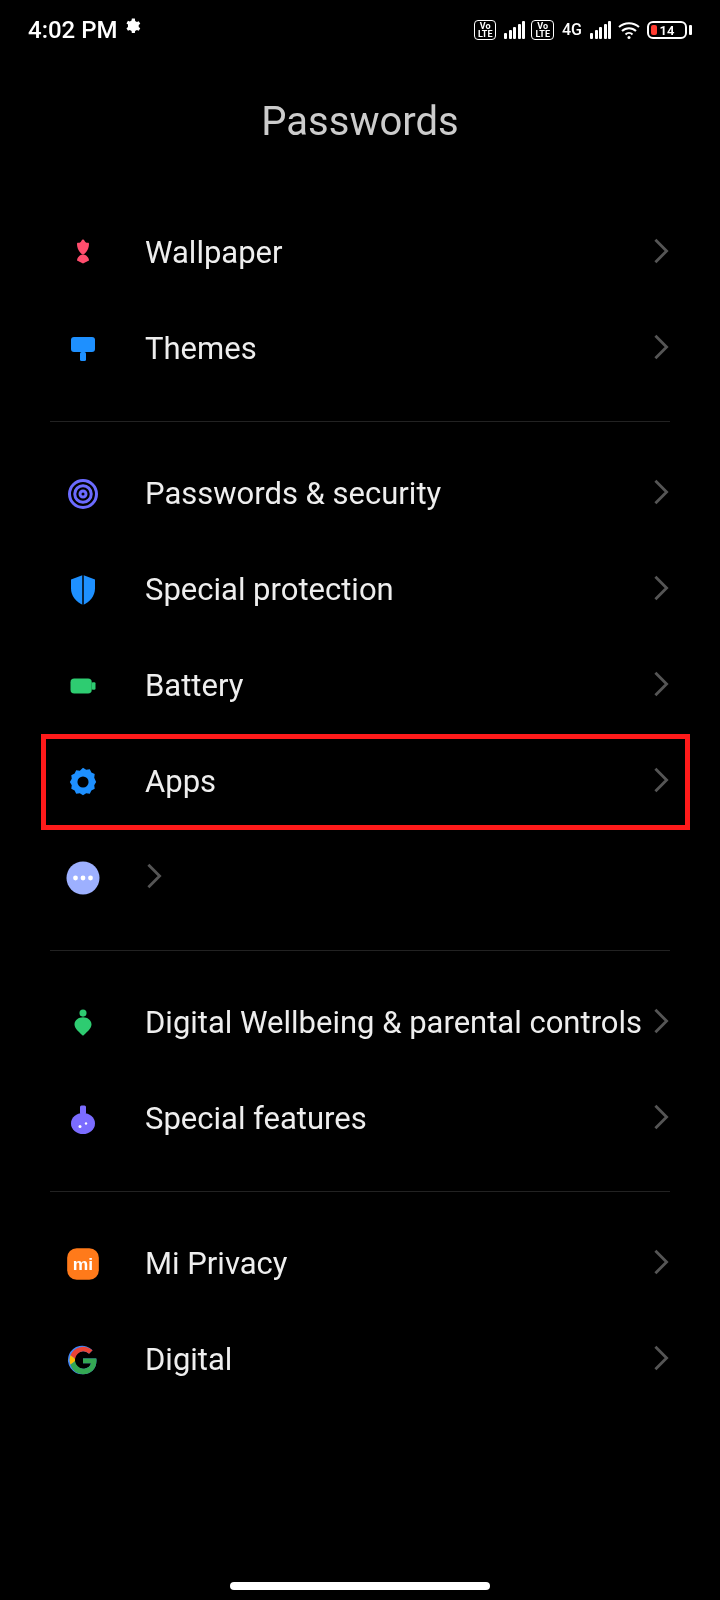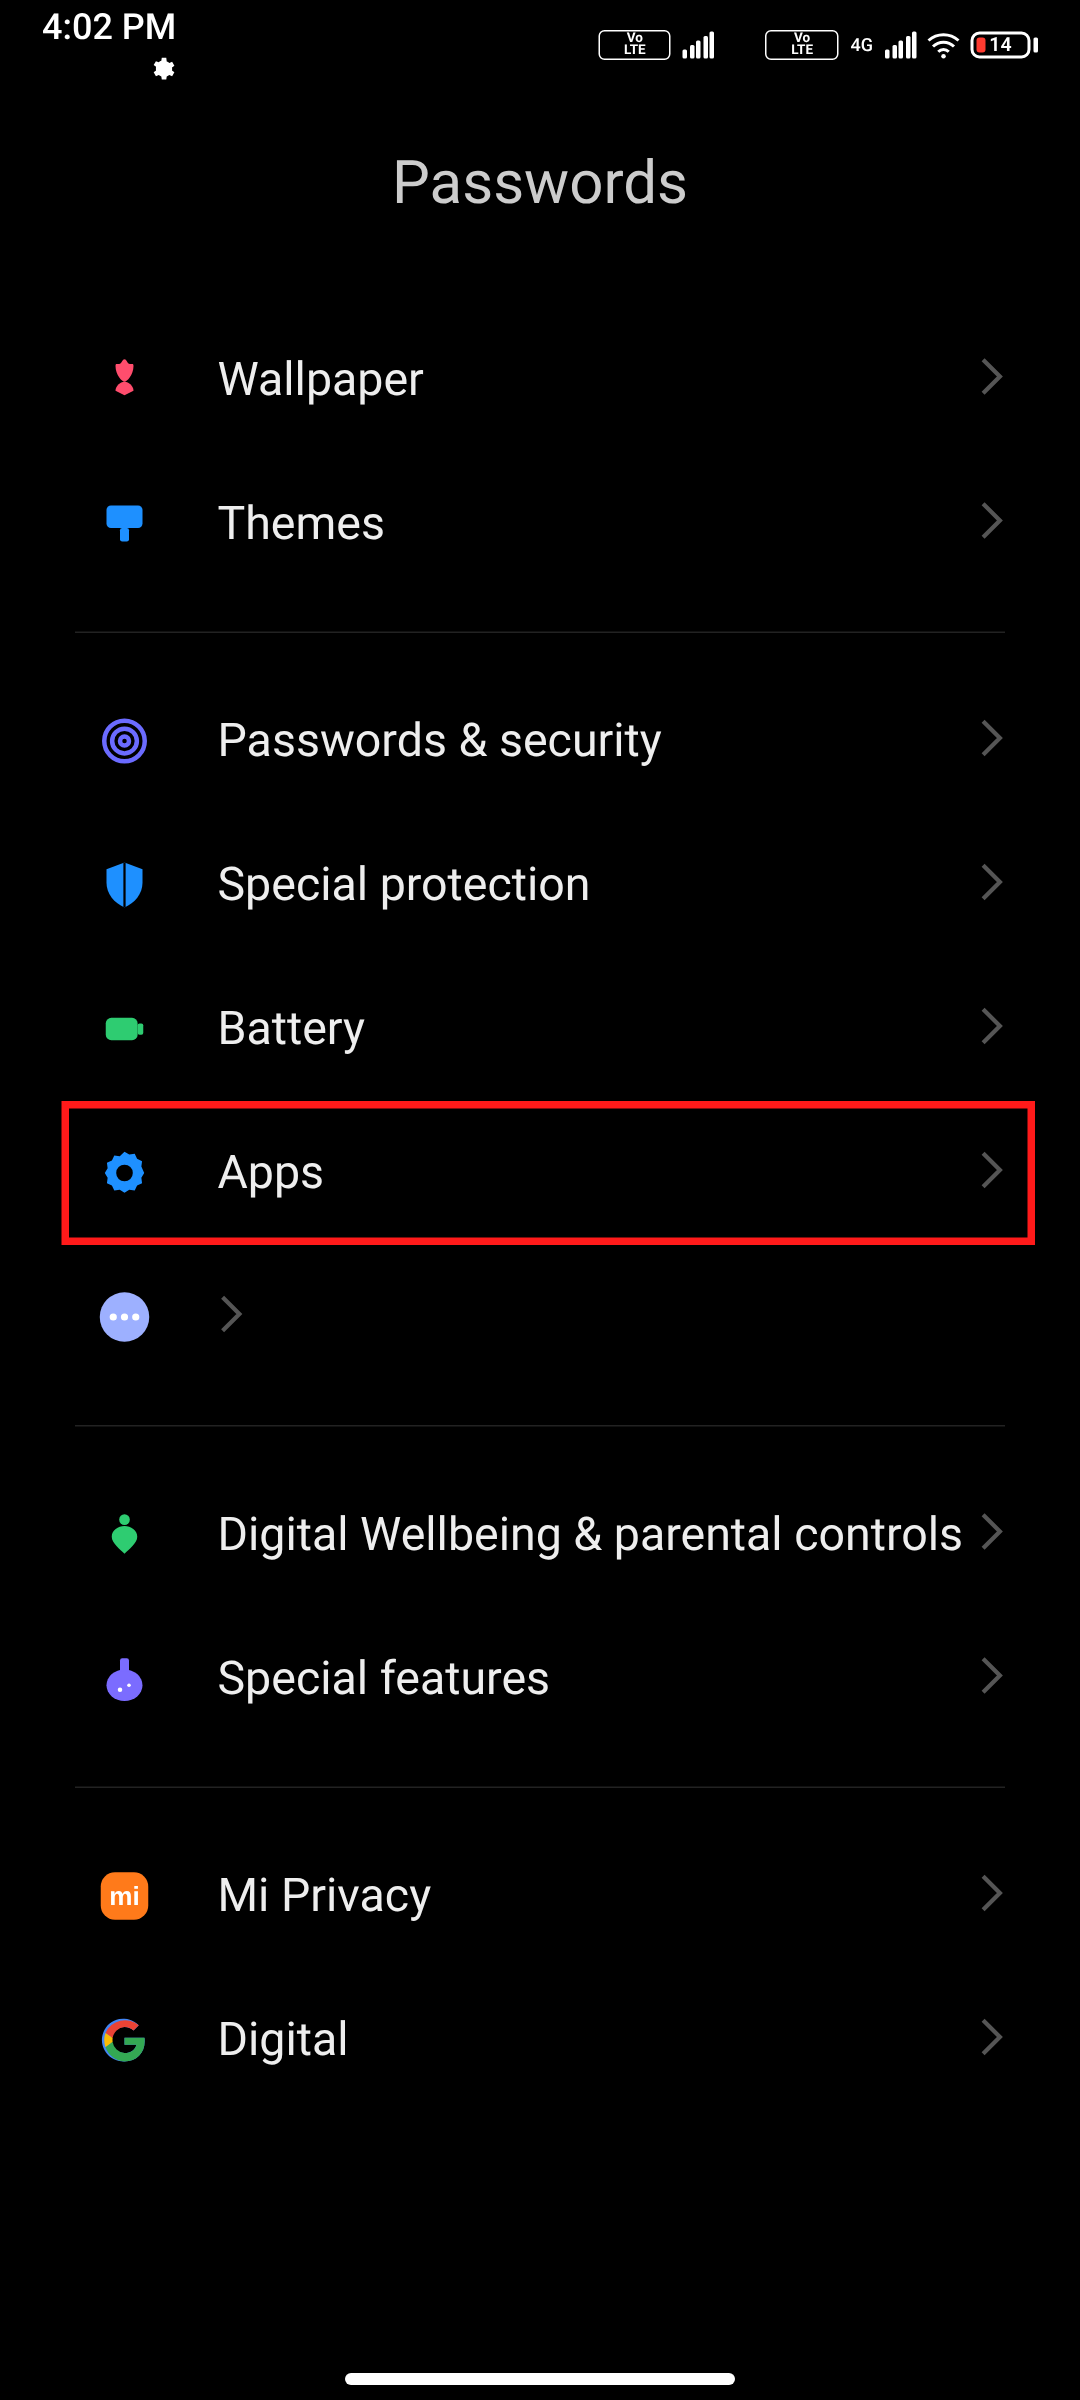--- a/index.html
+++ b/index.html
@@ -14,44 +14,43 @@
   }
   .status-bar {
     height: 60px;
     display: flex;
     align-items: center;
     justify-content: space-between;
     padding: 0 28px;
     font-size: 24px;
     font-weight: 500;
   }
-  .status-left { display: flex; align-items: flex-end; gap: 4px; flex-direction: column; }
+  .status-left { display: flex; align-items: flex-start; gap: 4px; }
   .status-right { display: flex; align-items: center; gap: 6px; }
   .gear-small {
     width: 20px; height: 20px;
     display: inline-flex; align-items: center; justify-content: center;
   }
   .volte-badge {
     border: 1.5px solid #fff;
     border-radius: 4px;
     font-size: 9px;
     font-weight: 700;
-    padding: 1px 16px;
+    padding: 1px 3px;
     line-height: 8px;
     text-align: center;
-    margin-left: 28px;
   }
   .signal { display: inline-flex; align-items: flex-end; gap: 1.5px; margin-left: 2px; }
   .signal span { width: 3px; background: #fff; border-radius: 1px; }
   .signal span:nth-child(1){height:6px}
   .signal span:nth-child(2){height:9px}
   .signal span:nth-child(3){height:12px}
   .signal span:nth-child(4){height:15px}
   .signal span:nth-child(5){height:18px}
-  .net-label { font-size: 12px; margin-left: 2px; line-height: 10px; }
+  .net-label { font-size: 16px; margin-left: 2px; line-height: 10px; }
   .wifi-icon svg { display:block; }
   .battery {
     display: flex; align-items: center; gap: 2px;
   }
   .batt-body {
     border: 2px solid #fff;
     border-radius: 6px;
     width: 40px; height: 18px;
     position: relative;
     display: flex; align-items: center;

